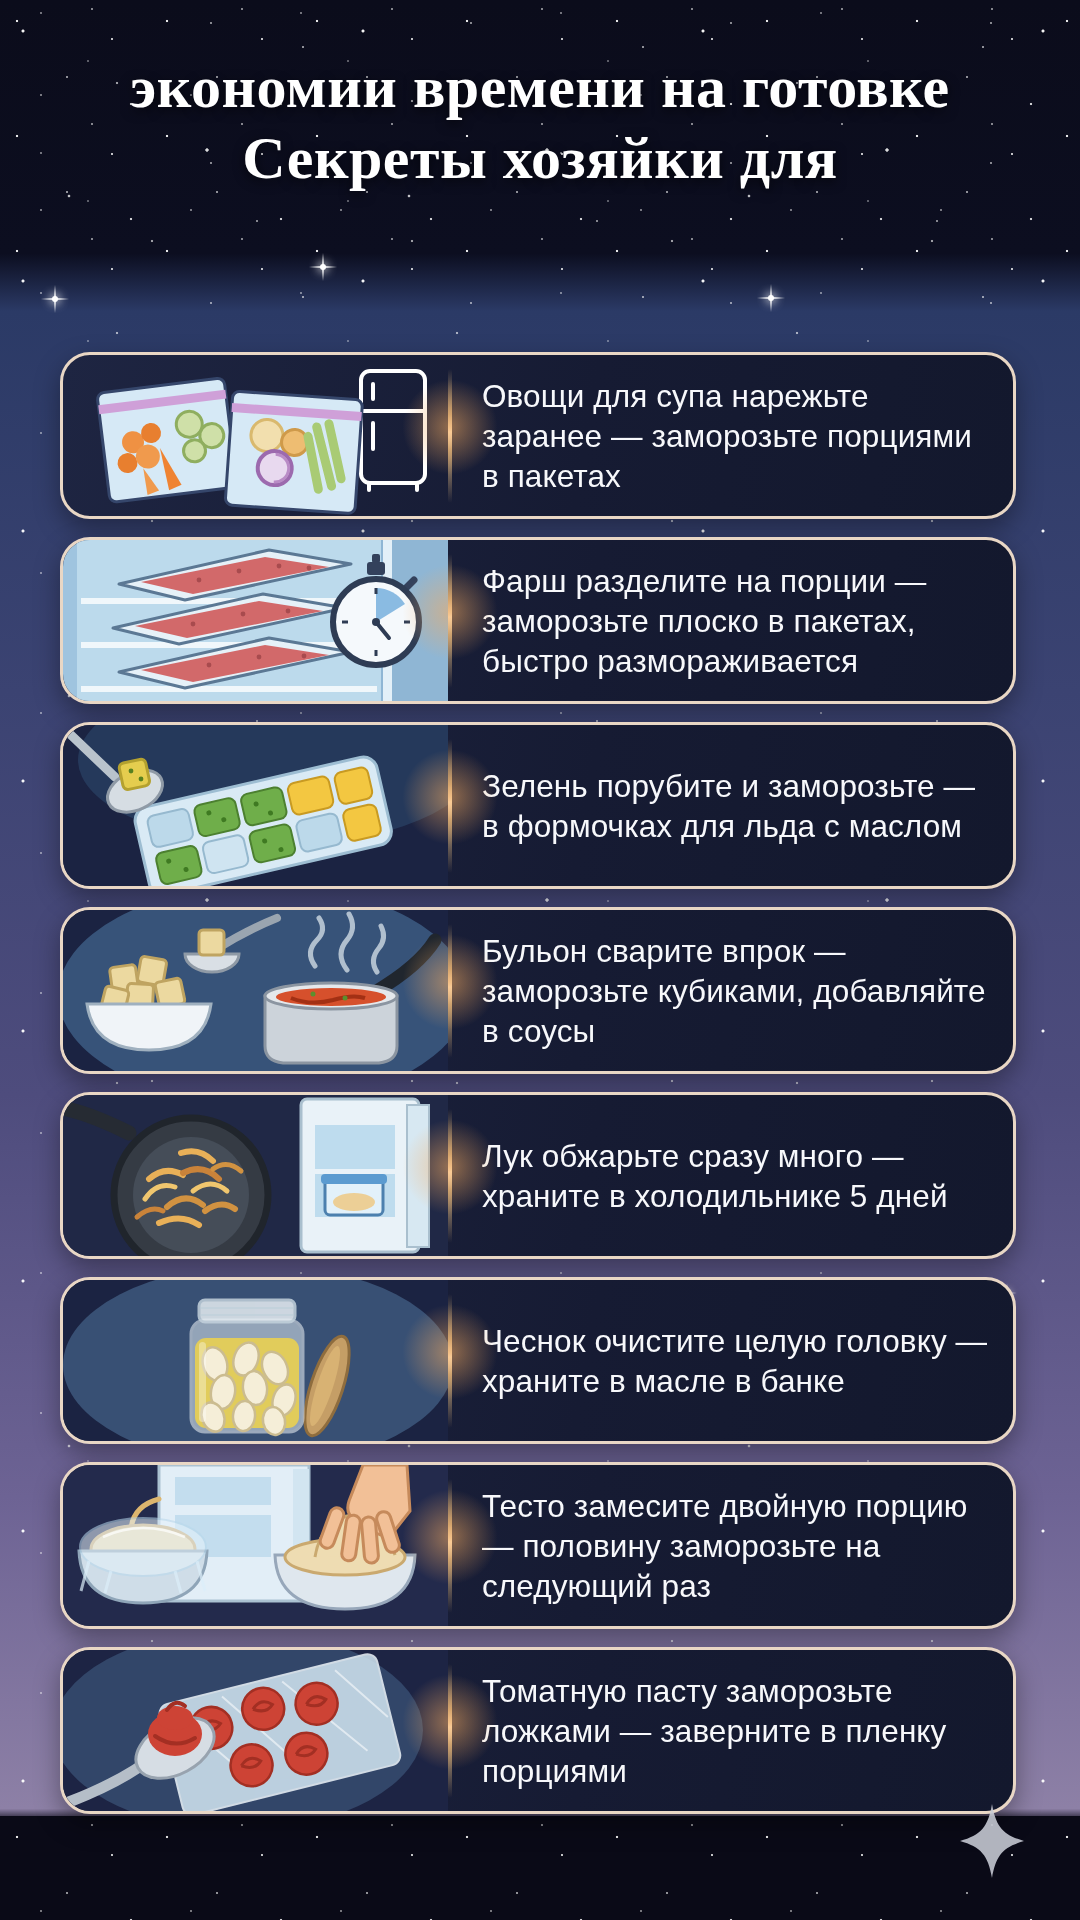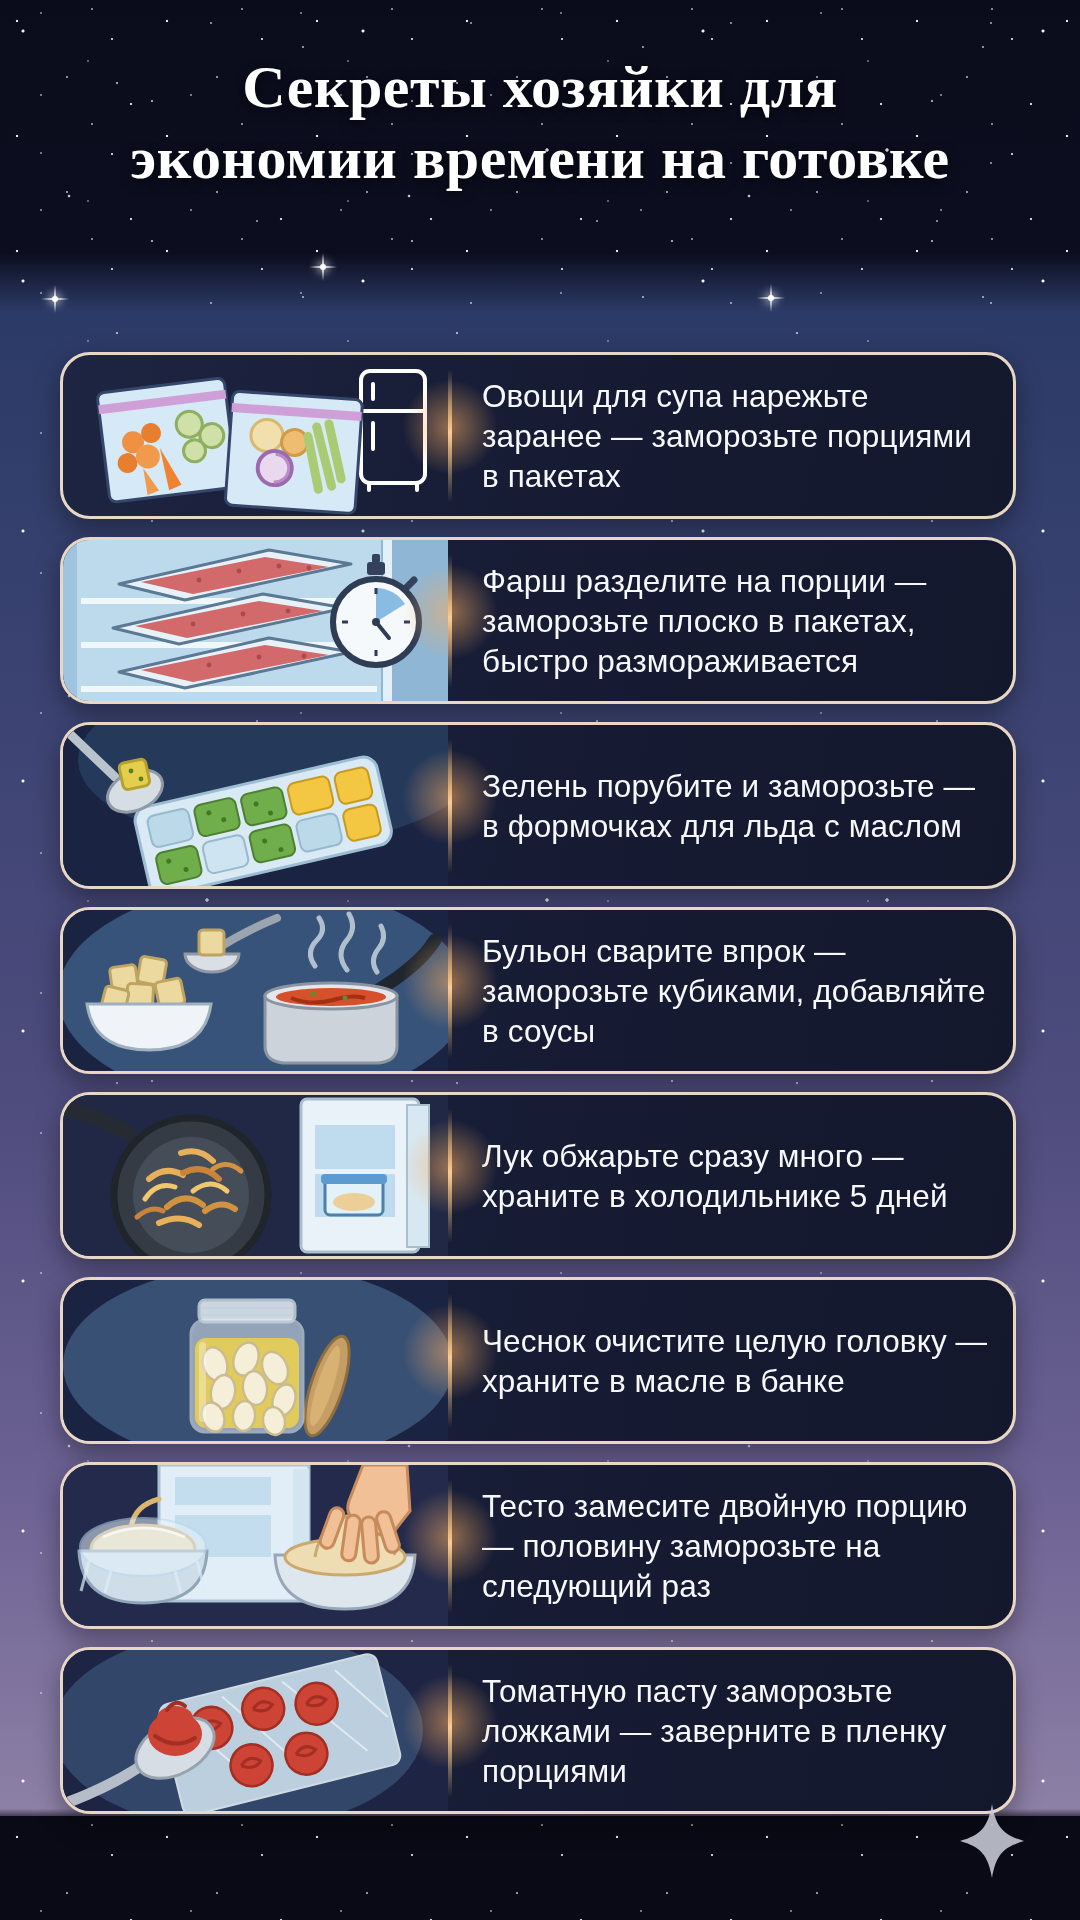--- a/index.html
+++ b/index.html
@@ -78,22 +78,22 @@
   <div class="stars-dense strip-bottom"></div>
 
   <i class="tw" style="left:52px;top:296px"></i>
   <i class="tw" style="left:320px;top:264px"></i>
   <i class="tw" style="left:768px;top:295px"></i>
   <i class="tw" style="left:946px;top:422px"></i>
   <i class="tw" style="left:116px;top:1410px"></i>
   <i class="tw" style="left:1004px;top:1290px;transform:scale(.7)"></i>
 
   <h1 class="title">
+    <span>экономии времени на готовке</span>
     <span>Секреты хозяйки для</span>
-    <span>экономии времени на готовке</span>
   </h1>
 
   <div class="cards">
 
     <section class="card">
       <div class="card__art">
         <svg viewBox="0 0 385 161">
           <g stroke="#ffffff" stroke-width="4" fill="none" stroke-linecap="round">
             <rect x="298" y="16" width="64" height="112" rx="9"></rect>
             <line x1="298" y1="56" x2="362" y2="56"></line>

